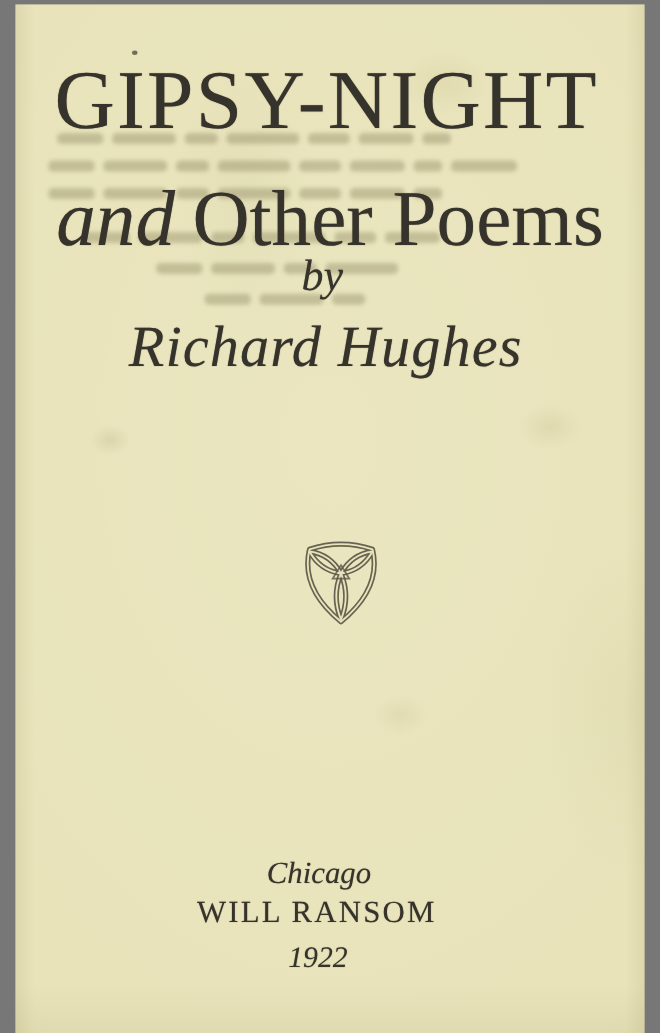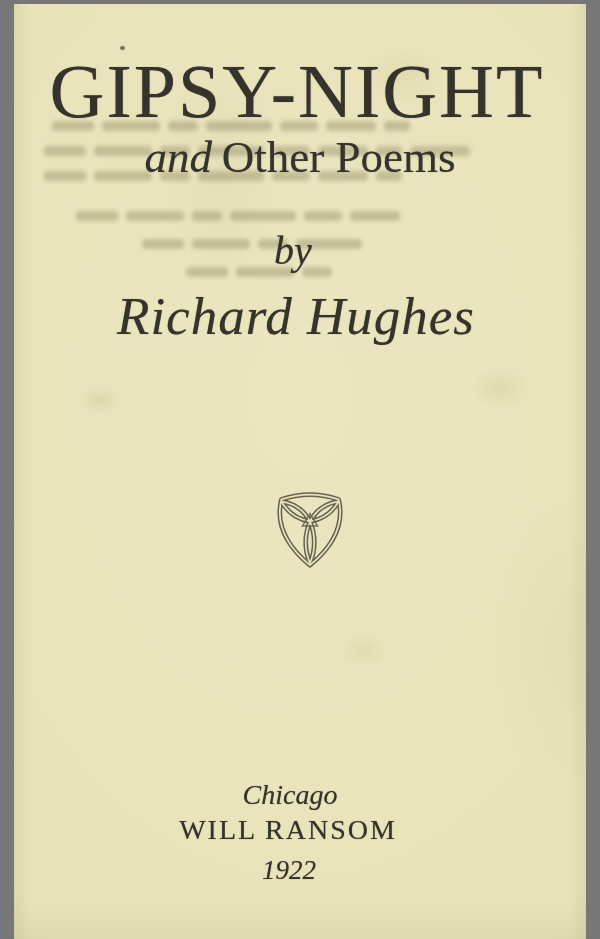--- a/index.html
+++ b/index.html
@@ -27,21 +27,21 @@
     position:absolute;left:0;right:0;
     text-align:center;
     line-height:1;
     color:#35332b;
     text-shadow:0 0 1px rgba(56,53,42,0.55);
     z-index:2;
     white-space:nowrap;
   }
   .it{font-style:italic;}
   .t1{top:49px;font-size:76px;letter-spacing:2px;margin-left:-6px;}
-  .t2{top:131px;font-size:45px;}
+  .t2{top:159px;font-size:72px;}
   .t2 .roman{margin-left:0.22em;}
   .byline{top:227px;font-size:40px;margin-left:-14px;}
   .author{top:286px;font-size:53px;letter-spacing:1px;margin-left:-8px;}
   .chicago{top:777px;font-size:28px;margin-left:-20px;}
   .publisher{top:812px;font-size:28px;letter-spacing:2px;margin-left:-24px;}
   .year{top:853px;font-size:27px;margin-left:-22px;}
 
   
   .device{
     position:absolute;left:255px;top:481px;width:82px;height:86px;z-index:2;

